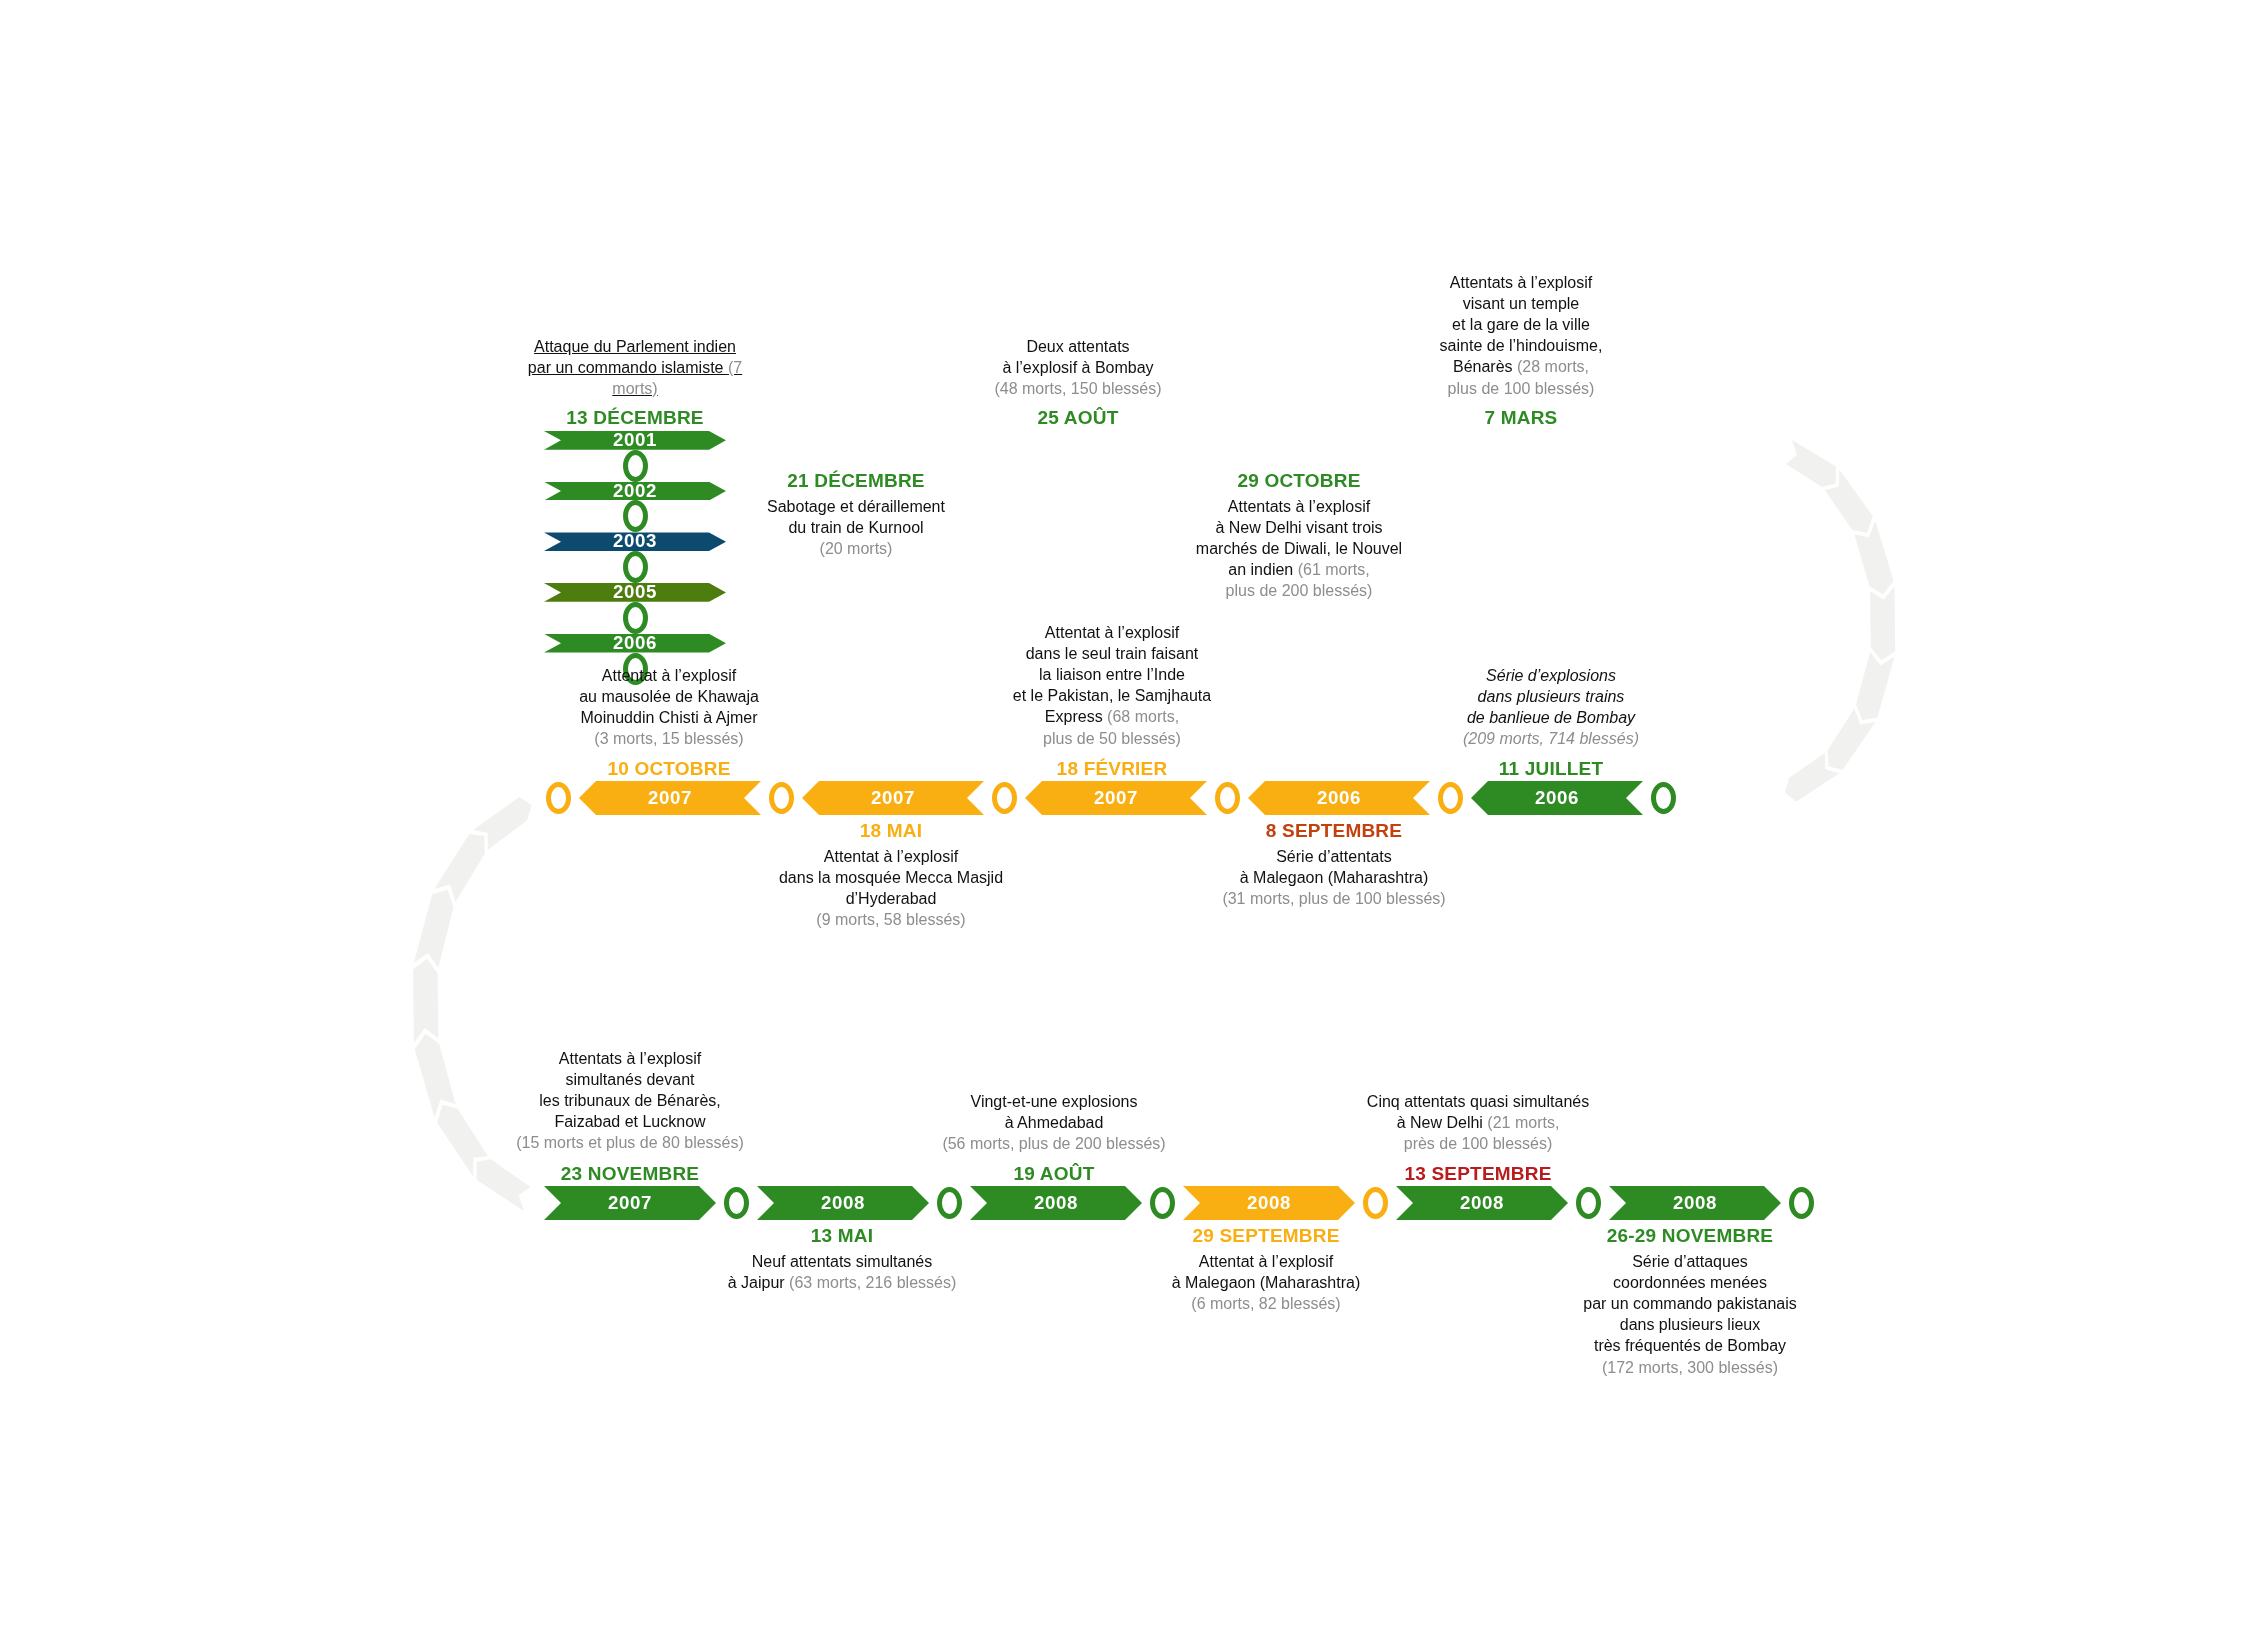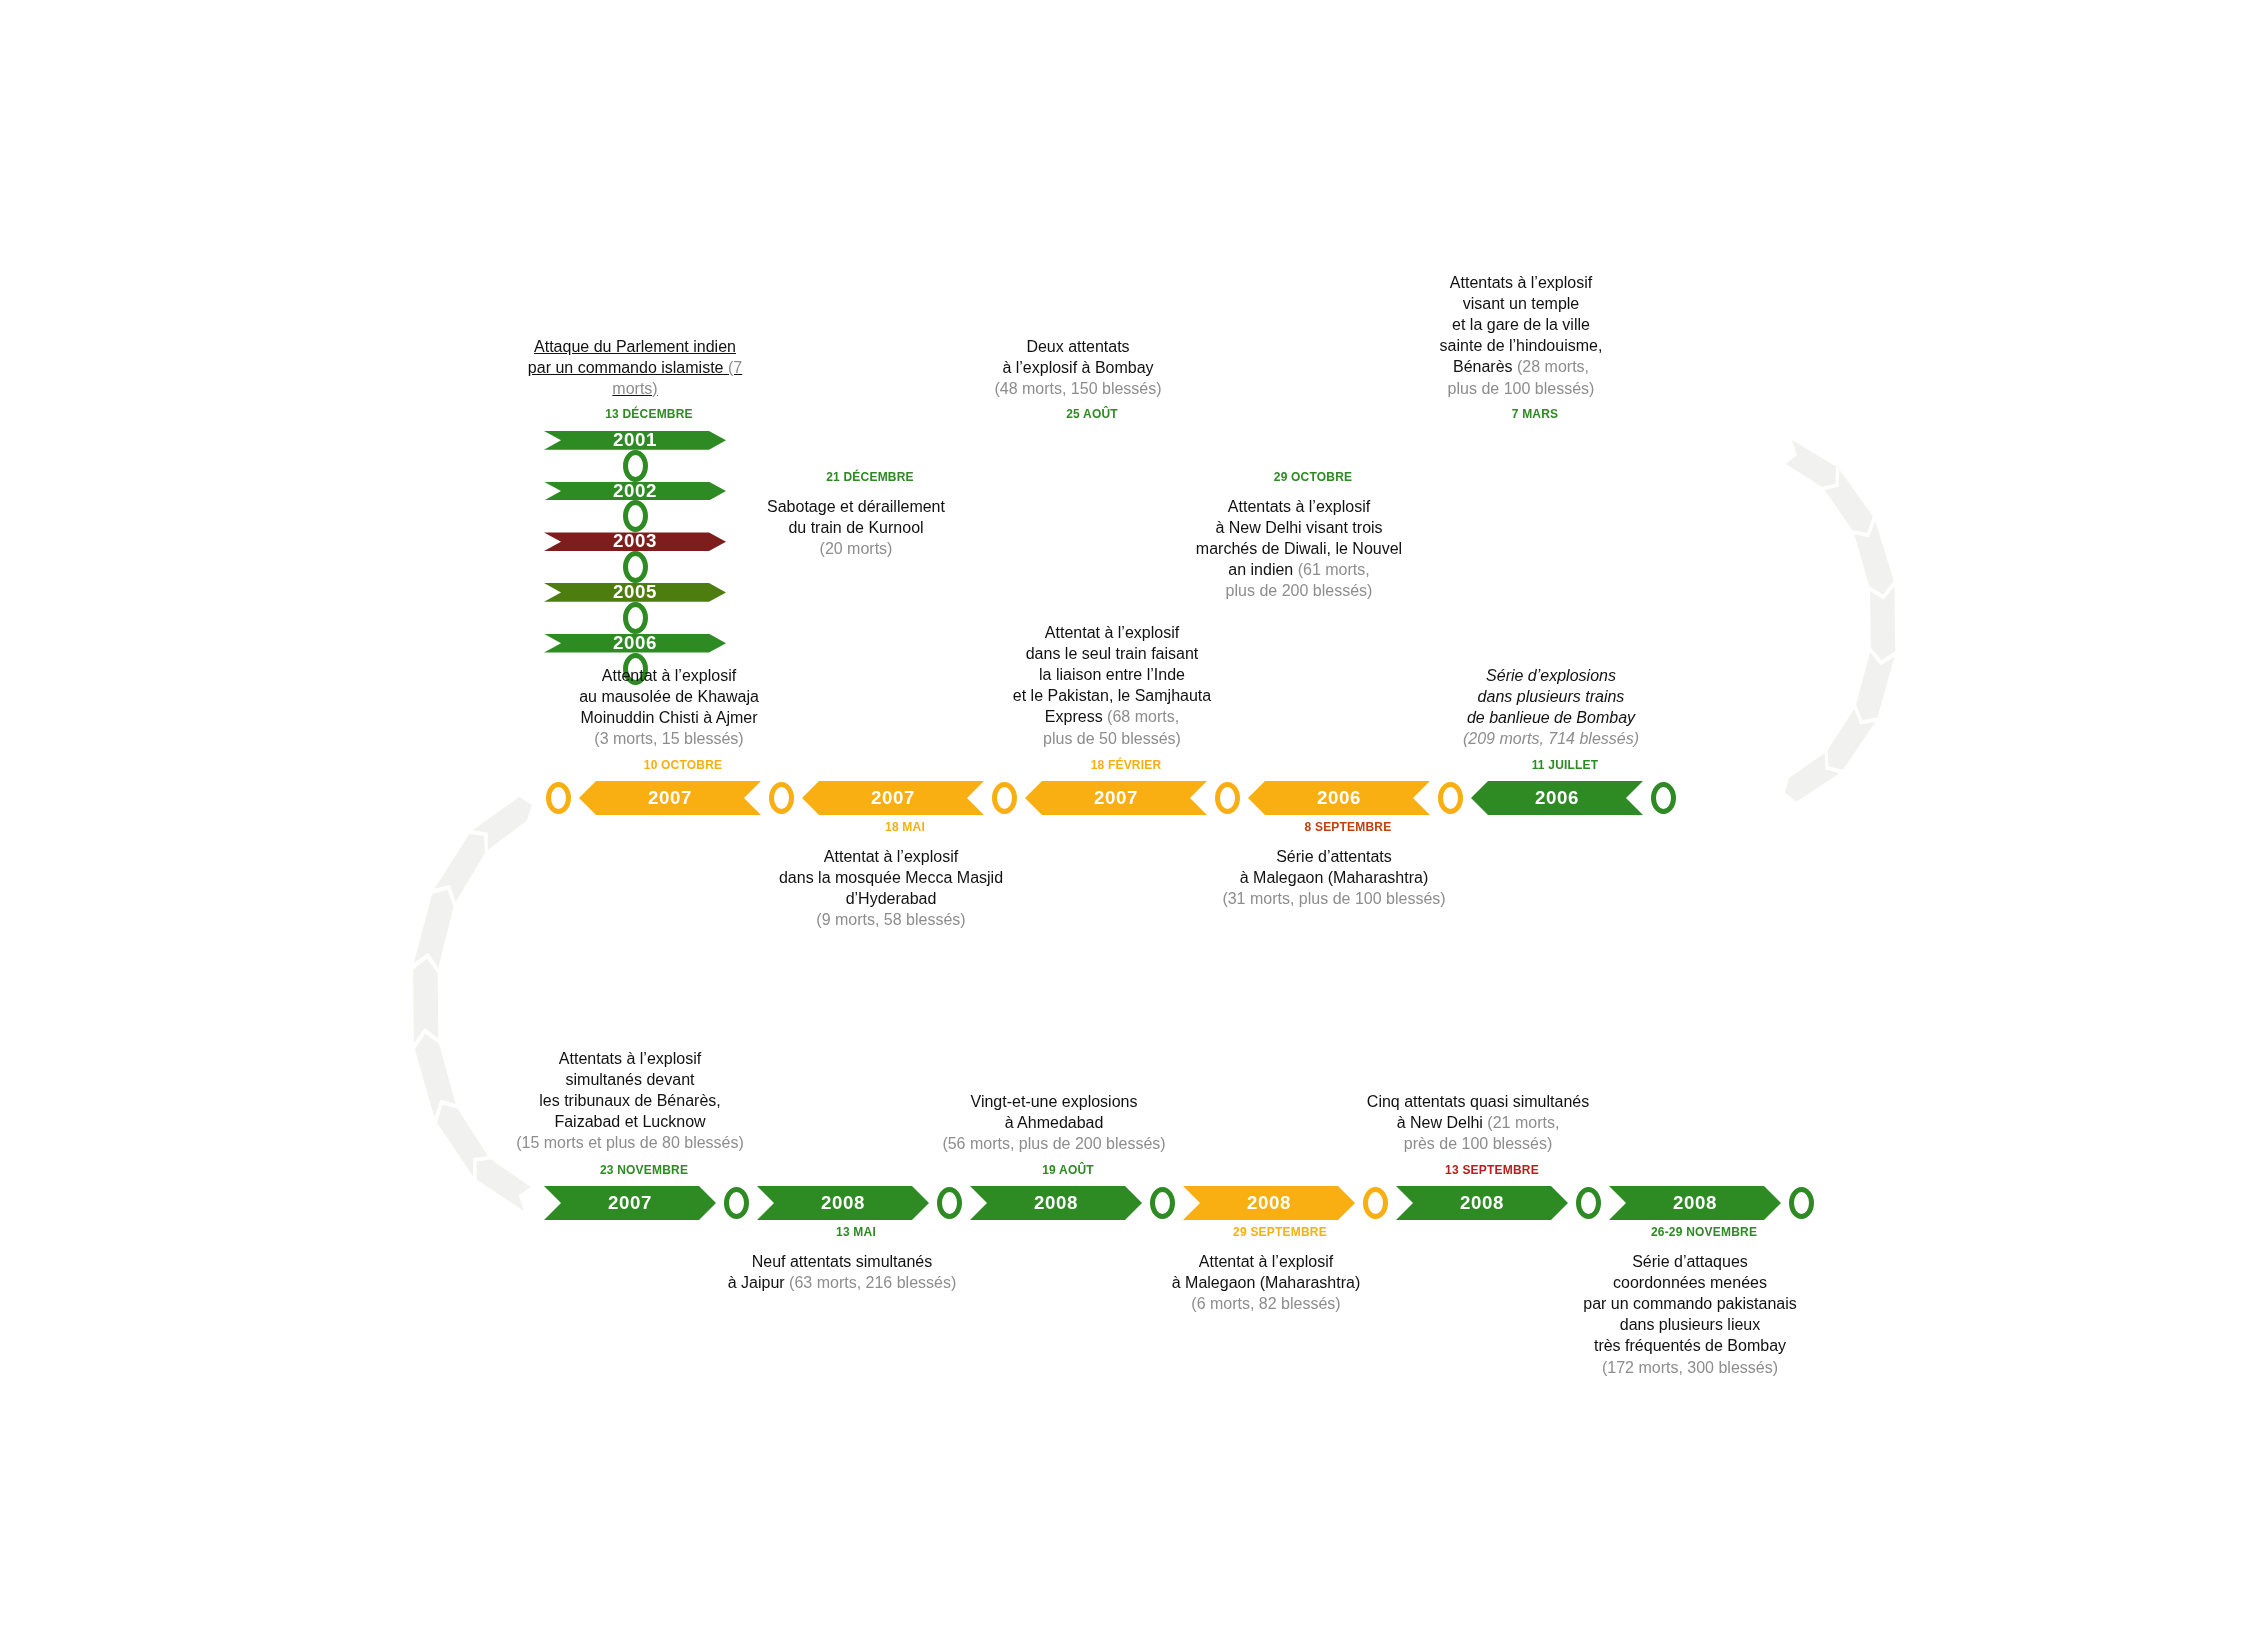--- a/index.html
+++ b/index.html
@@ -37,24 +37,23 @@
     width:25px;height:32px;border-radius:50%;
     box-sizing:border-box;border:5.1px solid #2e8b24;background:transparent;
     flex:0 0 auto;
   }
   .ring.o{border-color:#f9ae11;background:transparent;}
 
   .gap{flex:0 0 auto;width:8px;}
 
   
   .date{
-    position:absolute;font-weight:bold;font-size:12px;letter-spacing:0.2px;
+    position:absolute;font-weight:bold;font-size:19px;letter-spacing:0.2px;
     white-space:nowrap;text-align:center;transform:translateX(-50%);
     font-family:"Liberation Sans", sans-serif;
-    margin-left:14px;
   }
   .date.g{color:#2e8b24;background:transparent;}
   .date.o{color:#f9ae11;background:transparent;}
 
   
   .desc{
     position:absolute;transform:translateX(-50%);
     text-align:center;color:#111111;font-size:16px;line-height:1.32;
     white-space:nowrap;font-family:"Liberation Sans", sans-serif;
   }
@@ -99,21 +98,21 @@
         </div>
         <div class="gap"></div>
         <div class="ring" style="border-color: rgb(46, 139, 36);"></div>
         <div class="gap"></div>
         <div class="arrow right" style="width: 182px; background: rgb(46, 139, 36);">
           <span class="yr">2002</span>
         </div>
         <div class="gap"></div>
         <div class="ring" style="border-color: rgb(46, 139, 36);"></div>
         <div class="gap"></div>
-        <div class="arrow right" style="width: 182px; background: #7f1d1d; align-items: flex-end;">
+        <div class="arrow right" style="width: 182px; background: #0c4a6e; align-items: flex-end;">
           <span class="yr">2003</span>
         </div>
         <div class="gap"></div>
         <div class="ring" style="border-color: rgb(46, 139, 36);"></div>
         <div class="gap"></div>
         <div class="arrow right" style="width: 182px; background: #4d7c0f;">
           <span class="yr">2005</span>
         </div>
         <div class="gap"></div>
         <div class="ring" style="border-color: rgb(46, 139, 36);"></div>

